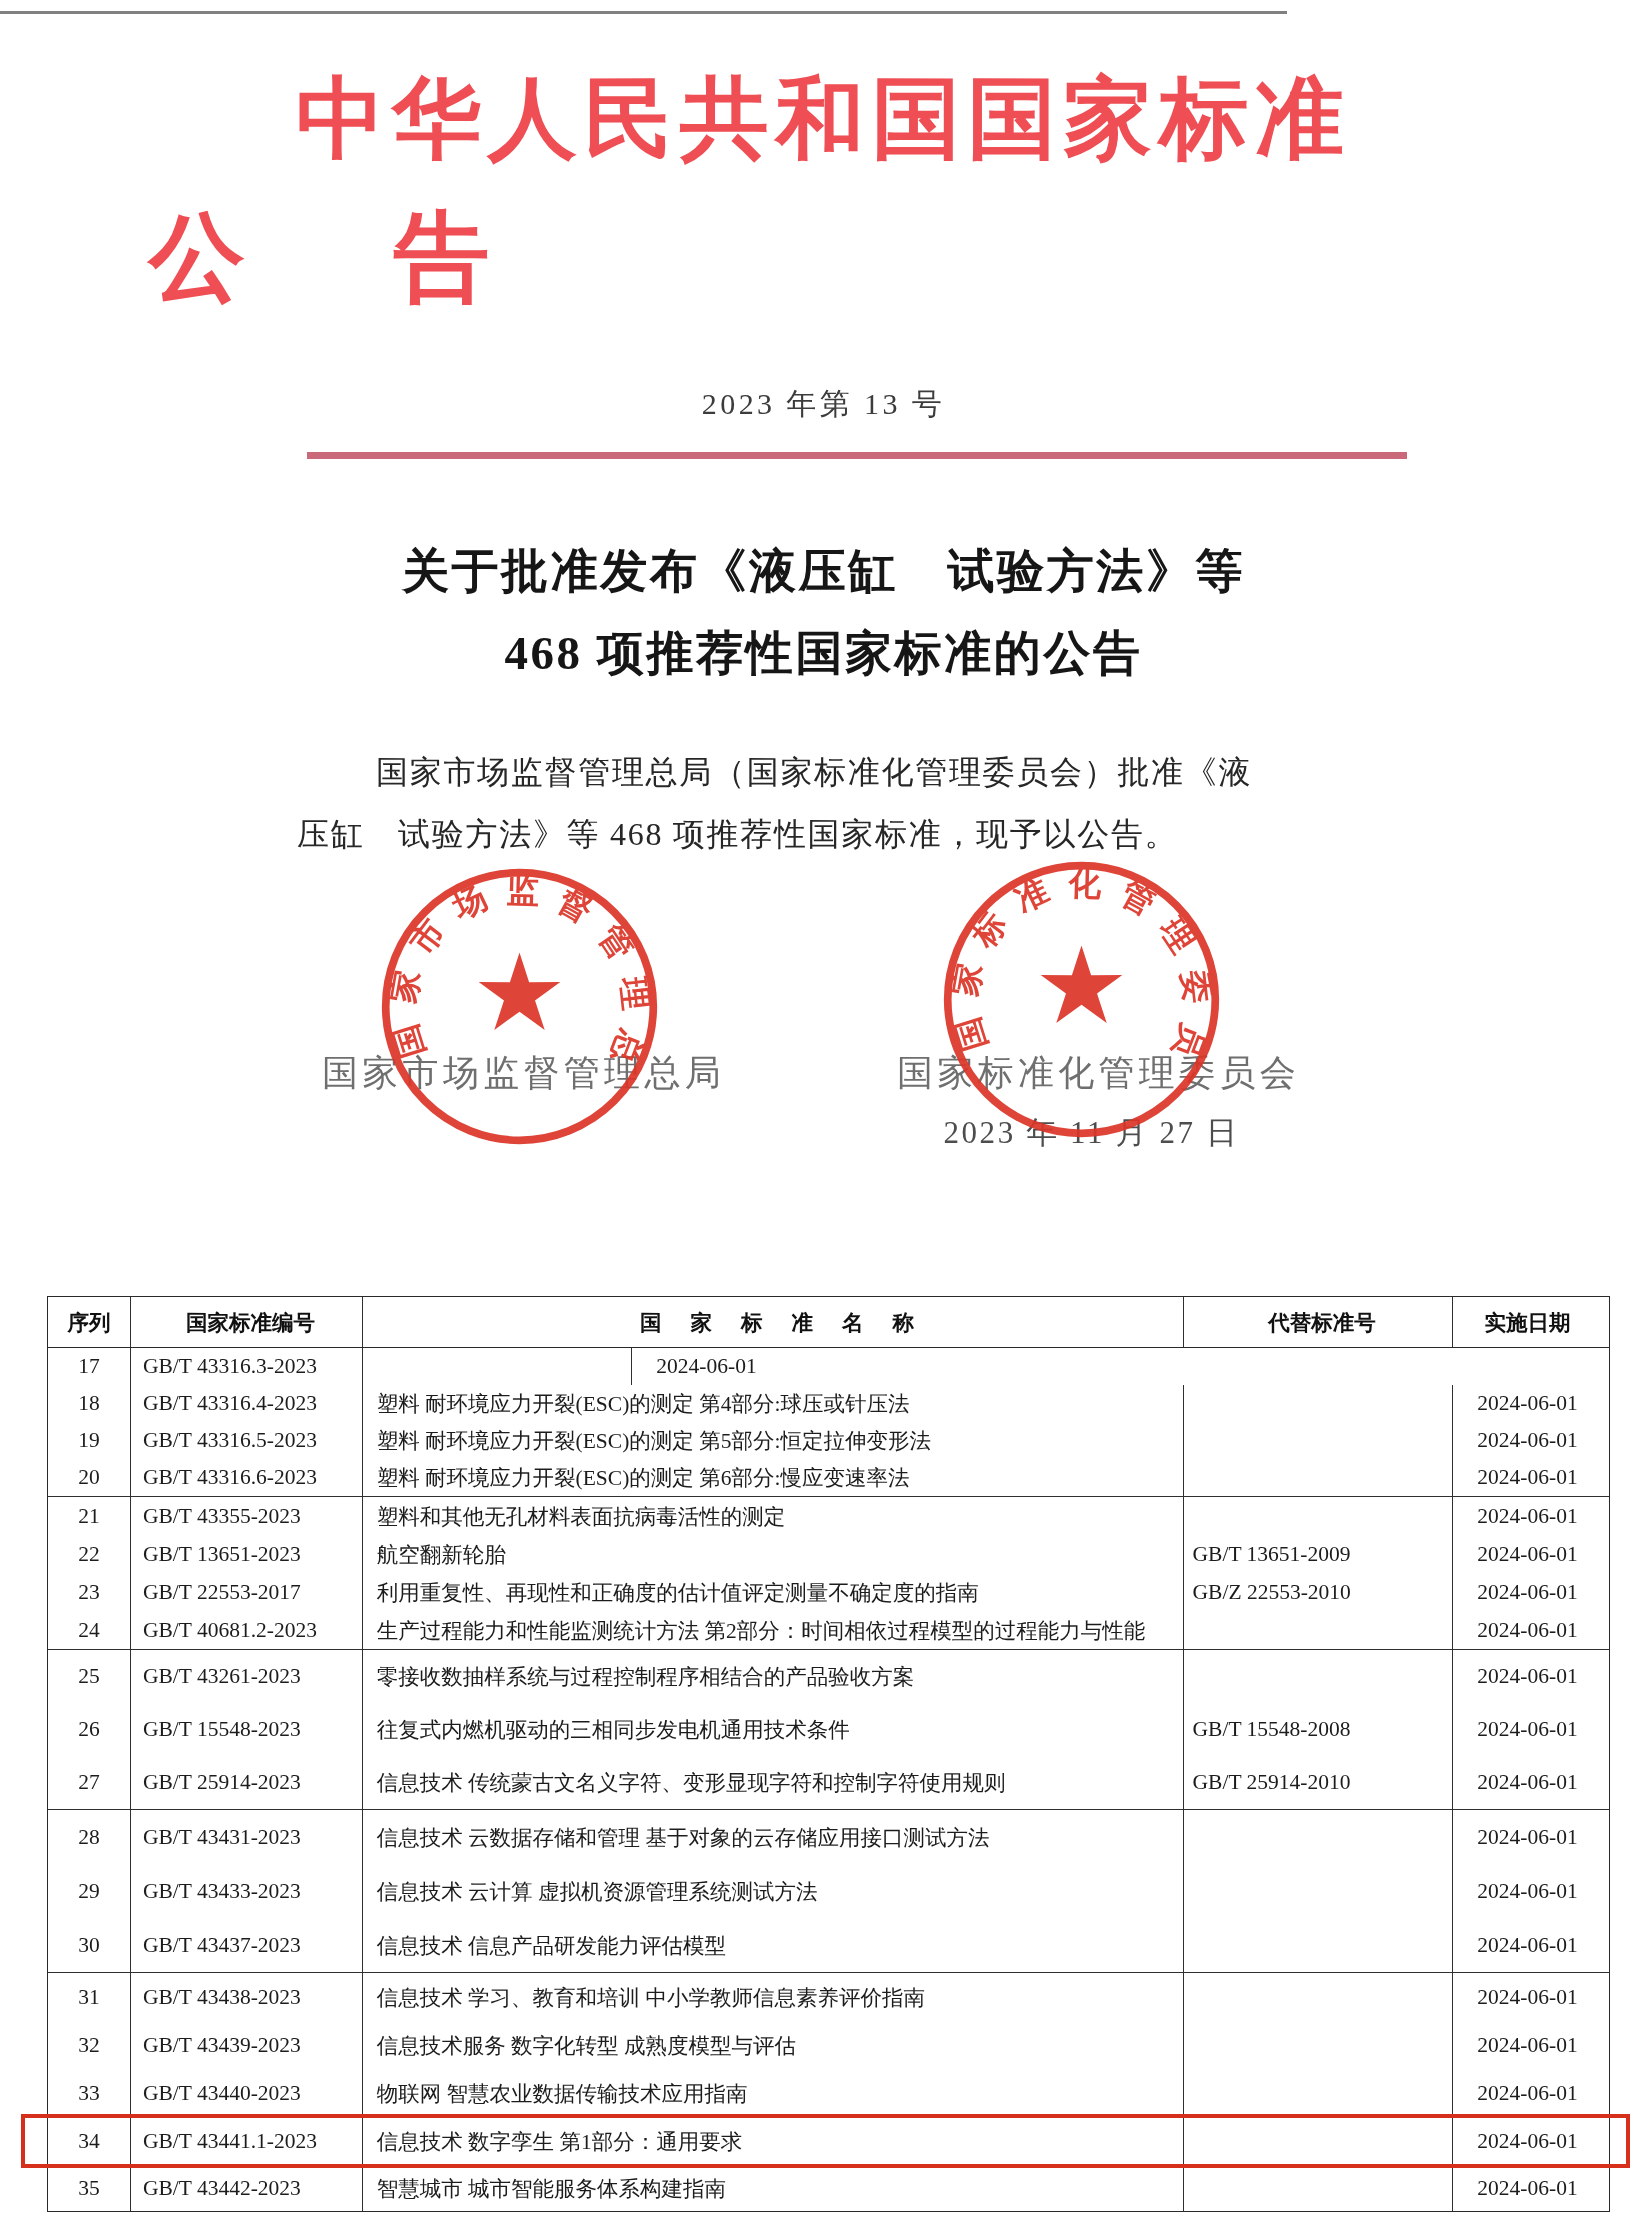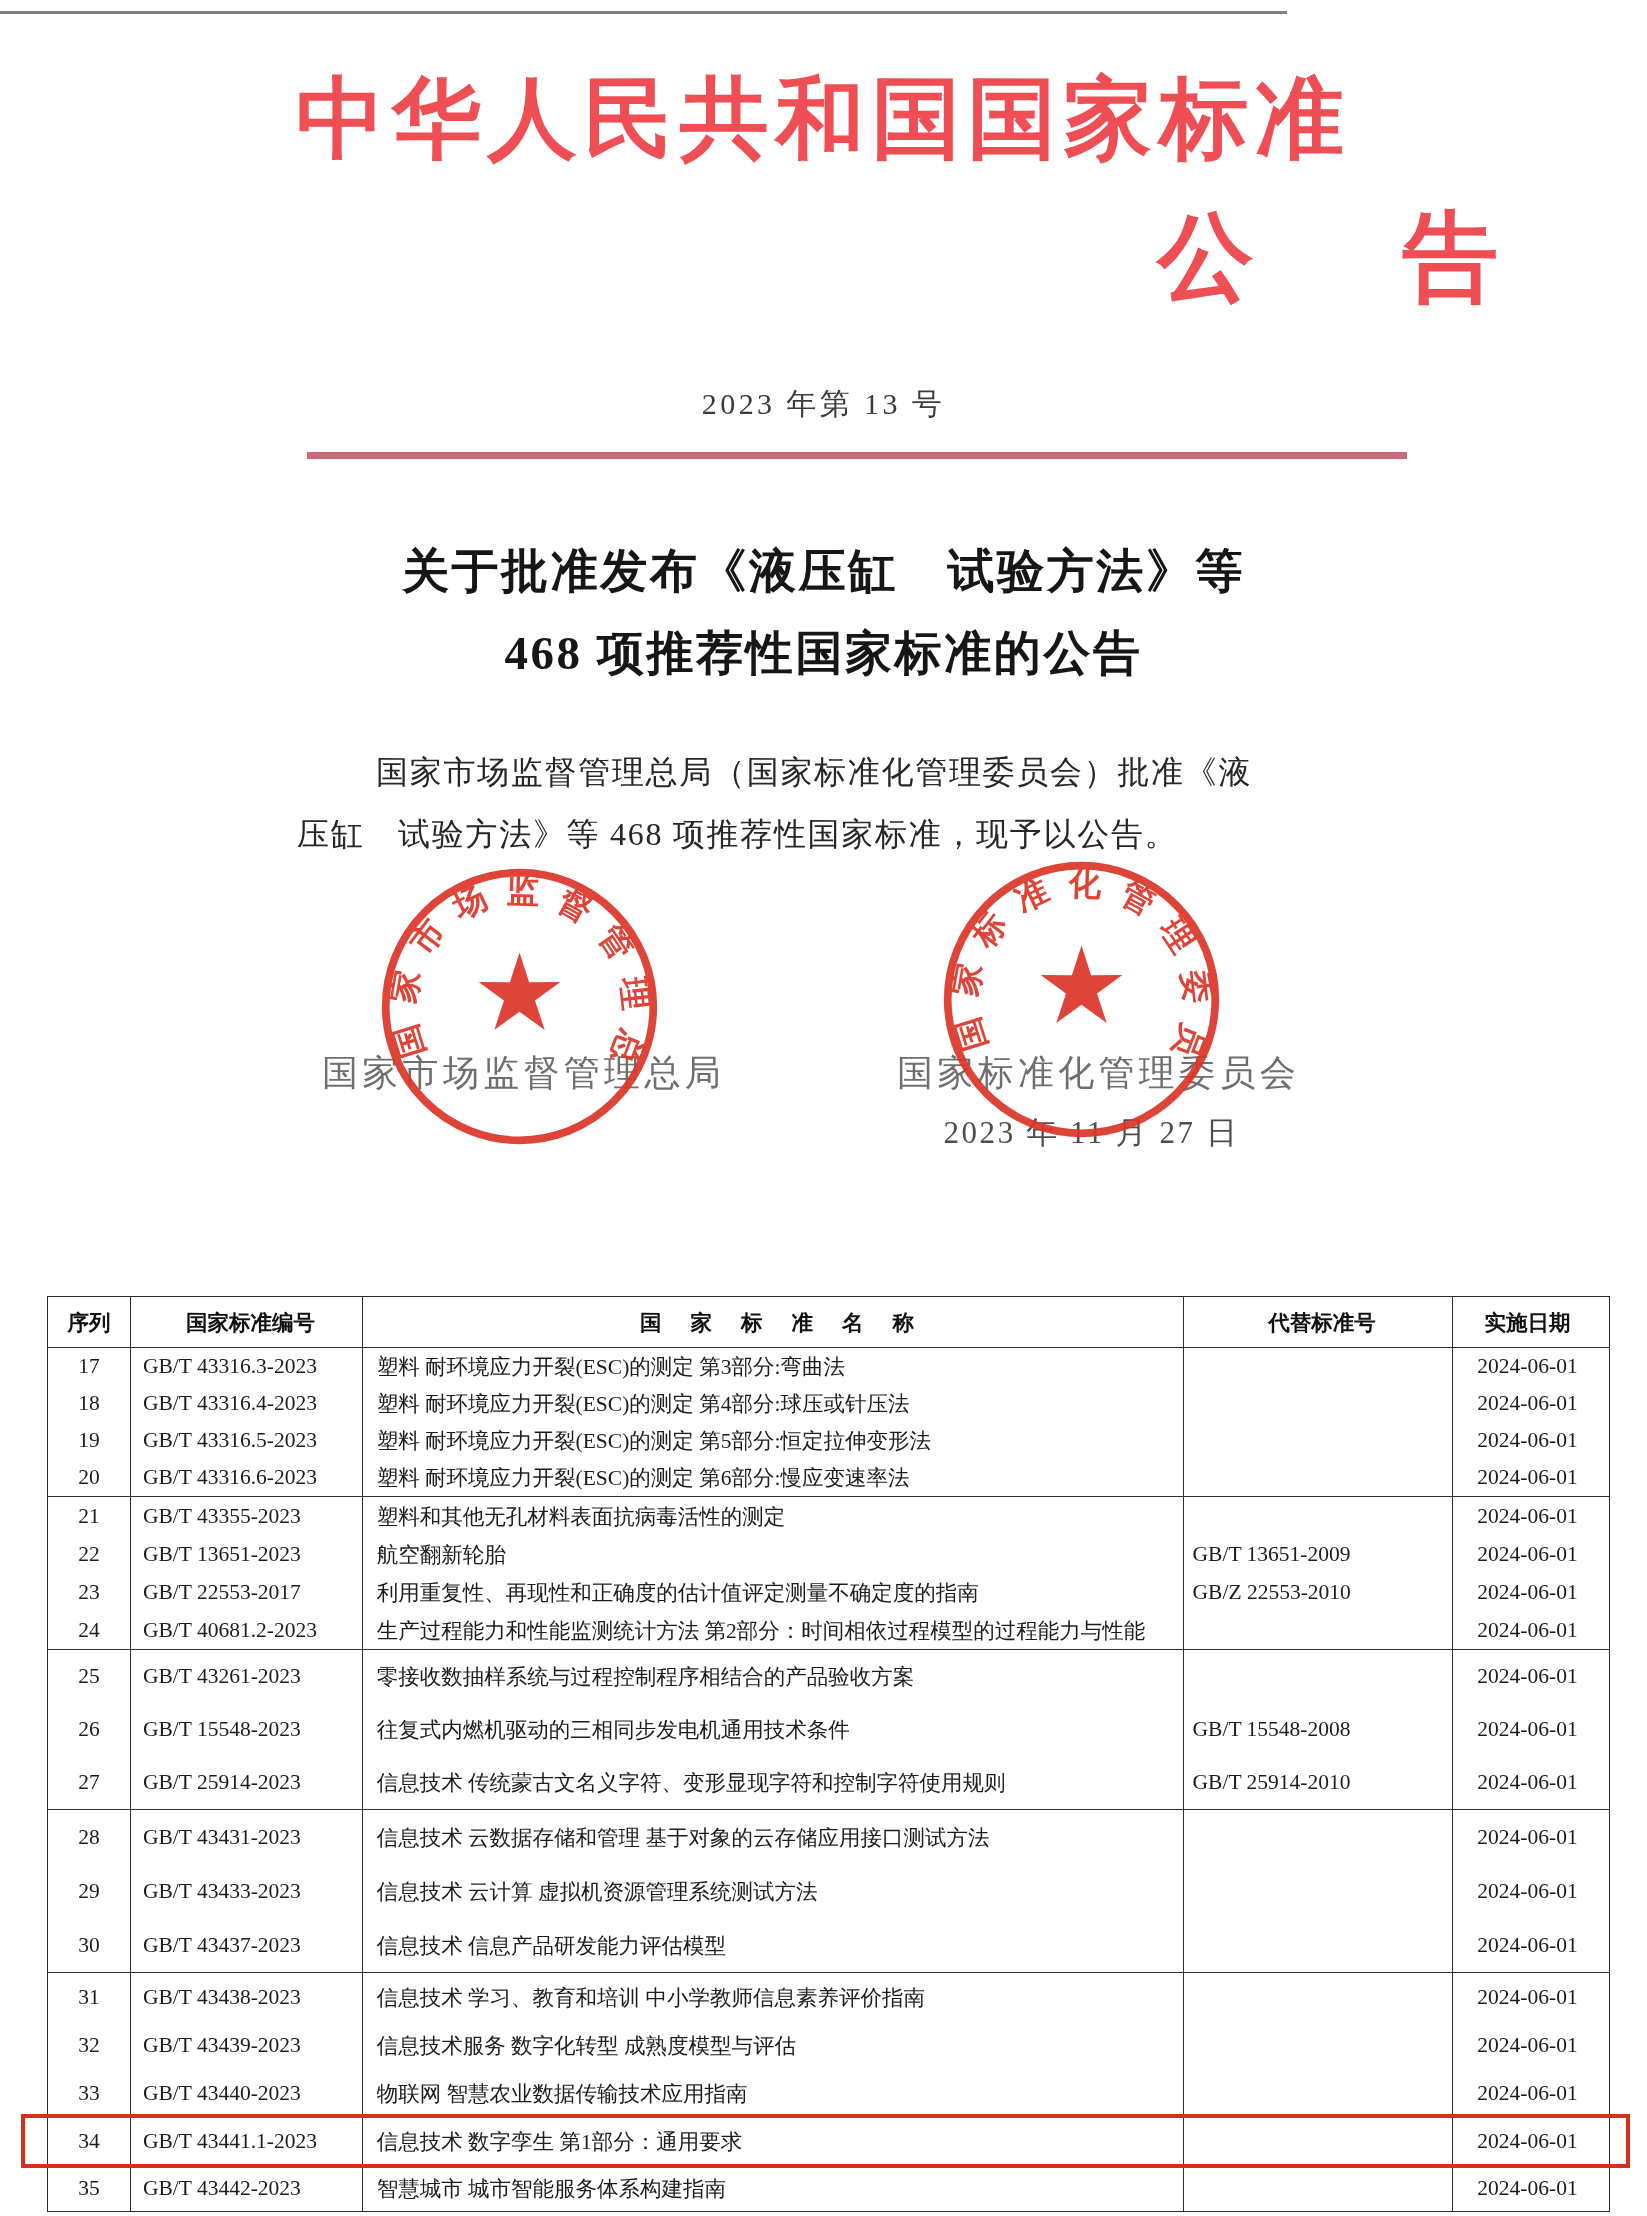--- a/index.html
+++ b/index.html
@@ -6,21 +6,21 @@
   .page{
     position:relative;width:1647px;height:2216px;background:#ffffff;overflow:hidden;
     font-family:"Liberation Serif","DejaVu Serif",serif;color:#1c1c1c;
   }
   .scan-line{position:absolute;left:0;top:11px;width:1287px;height:2.6px;background:#565656;opacity:.75;}
   .doc-title{
     position:absolute;left:0;top:59px;width:1647px;text-align:center;
     font-size:89px;font-weight:bold;letter-spacing:6.9px;color:#ee4e54;
   }
   .doc-subtitle{
-    position:absolute;left:0;top:194px;width:1647px;text-align:right;
+    position:absolute;left:0;top:194px;width:1647px;text-align:left;
     font-size:96px;font-weight:bold;color:#ee4e54;
     letter-spacing:1.55em;text-indent:1.55em;
   }
   .issue-number{
     position:absolute;left:0;top:384px;width:1647px;text-align:center;
     font-size:30px;color:#3c3c3c;letter-spacing:3.4px;
   }
   .red-divider{position:absolute;left:307px;top:452px;width:1100px;height:6.9px;background:#c9697a;}
   .heading{position:absolute;left:0;top:530px;width:1647px;text-align:center;
     font-size:47px;font-weight:bold;color:#161616;line-height:82px;letter-spacing:2.6px;}
@@ -117,21 +117,20 @@
       <div class="c w-seq">序列</div>
       <div class="c w-code">国家标准编号</div>
       <div class="c w-name">国 家 标 准 名 称</div>
       <div class="c w-repl">代替标准号</div>
       <div class="c w-date">实施日期</div>
     </div>
     <div id="table-body">
         <div class="trow sec-a">
     <div class="c w-seq seq">17</div>
     <div class="c w-code code">GB/T 43316.3-2023</div>
-    <div class="c w-name name">塑料 耐环境应力开裂(ESC)的测定 第3部分:弯曲法</div>
     <div class="c w-repl replaced"></div>
     <div class="c w-date date">2024-06-01</div>
   </div>
         <div class="trow sec-a">
     <div class="c w-seq seq">18</div>
     <div class="c w-code code">GB/T 43316.4-2023</div>
     <div class="c w-name name">塑料 耐环境应力开裂(ESC)的测定 第4部分:球压或针压法</div>
     <div class="c w-repl replaced"></div>
     <div class="c w-date date">2024-06-01</div>
   </div>

